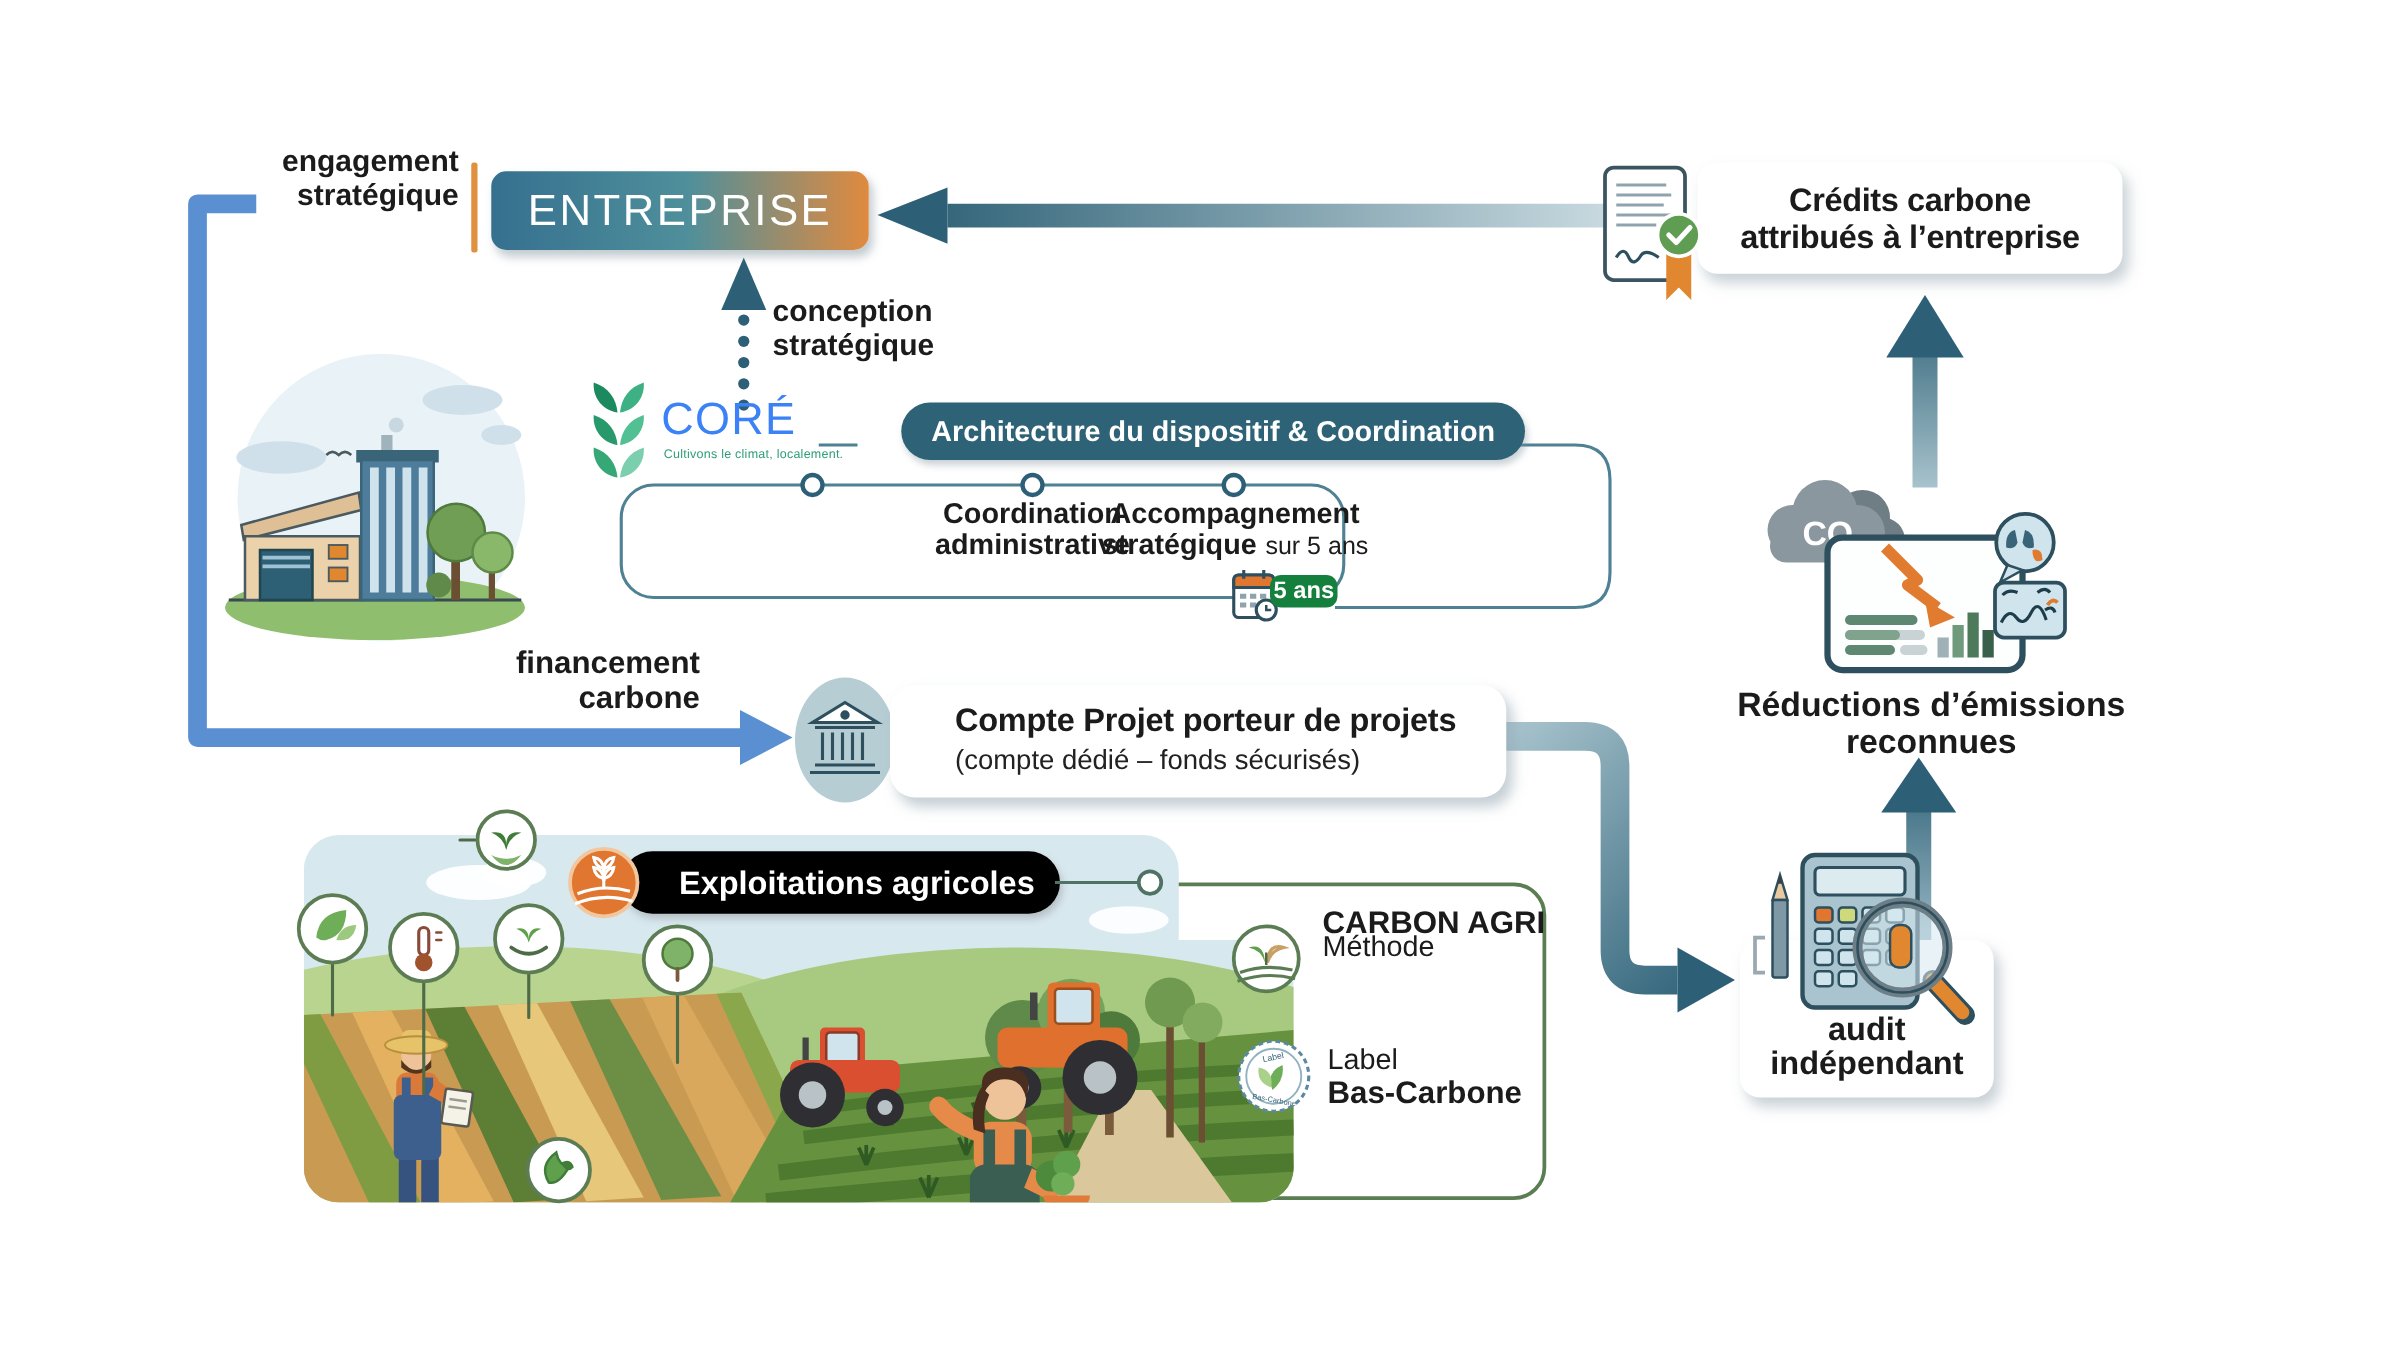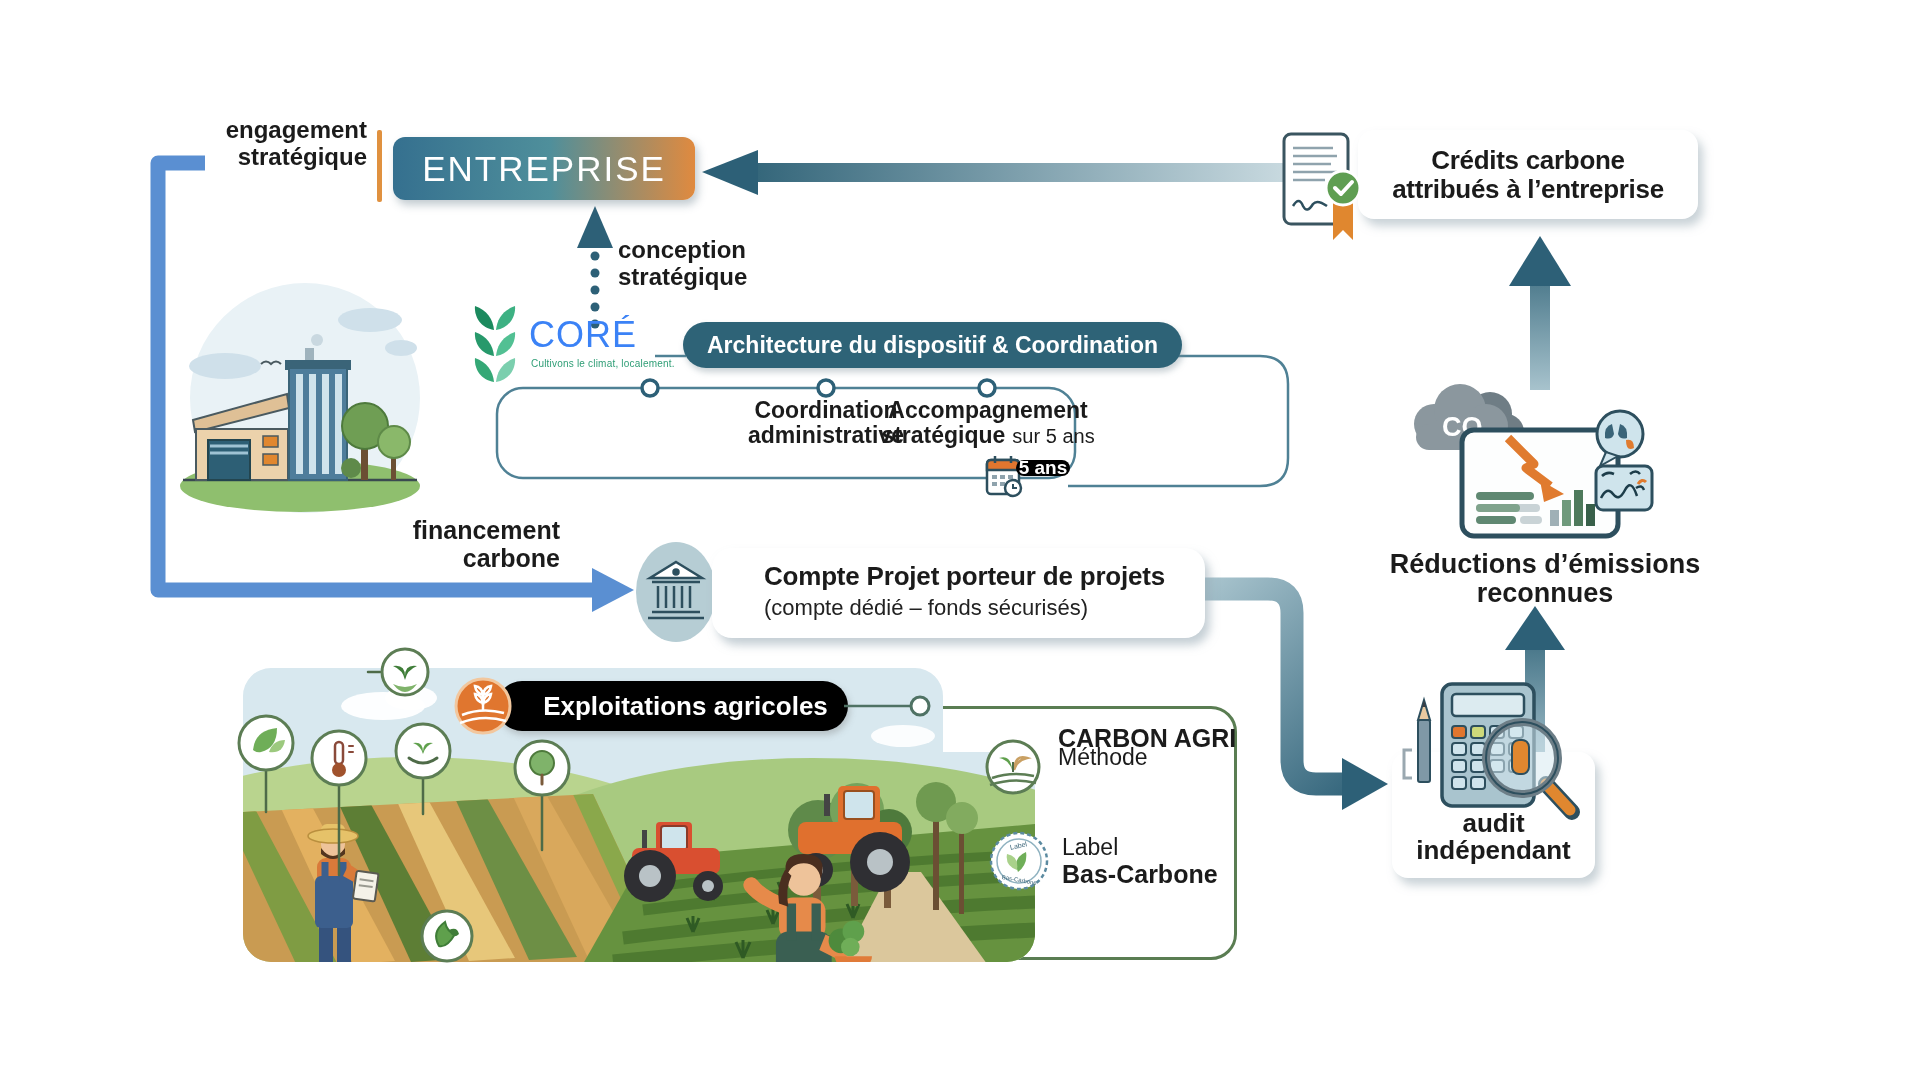--- a/index.html
+++ b/index.html
@@ -16,28 +16,28 @@
   .entreprise span{color:#fff;font-size:35px;font-weight:normal;letter-spacing:2px;}
   .engagement{left:160px;top:116px;width:207px;text-align:right;
     font-size:24px;font-weight:bold;line-height:27px;}
   .eng-divider{left:377px;top:130px;width:5px;height:72px;background:#e0913f;border-radius:2px;}
   .conception{left:618px;top:236px;width:200px;text-align:left;
     font-size:24px;font-weight:bold;line-height:27px;}
   
   .core-word{left:529px;top:314px;font-size:36px;font-weight:400;color:#3b82f6;letter-spacing:1px;}
   .core-tagline{left:531px;top:358px;font-size:10px;color:#2f9e76;letter-spacing:.2px;}
   
-  .arch-pill{left:683px;top:322px;height:46px;padding:0 24px;border-radius:24px;
+  .arch-pill{left:721px;top:322px;height:46px;padding:0 24px;border-radius:24px;
     background:#2e6377;display:flex;align-items:center;white-space:nowrap;
     box-shadow:2px 4px 6px rgba(120,140,150,.4);}
   .arch-pill span{color:#fff;font-size:23px;font-weight:bold;}
   .arch-col{top:398px;text-align:center;font-size:23px;font-weight:bold;line-height:25px;}
   .arch-col .sfx{font-weight:normal;font-size:20px;margin-left:7px;}
   .c1{left:540px;width:220px;} .c2{left:716px;width:220px;} .c3{left:862px;width:252px;}
-  .badge-5ans{left:1016px;top:460px;width:54px;height:16px;background:#000000;border-radius:9px;
+  .badge-5ans{left:1016px;top:460px;width:54px;height:26px;background:#15803d;border-radius:9px;
     display:flex;align-items:center;justify-content:center;color:#fff;font-size:19px;font-weight:bold;}
   
   .financement{left:360px;top:516px;width:200px;text-align:right;
     font-size:25px;font-weight:bold;line-height:28px;}
   
   .compte-card{left:712px;top:548px;width:493px;height:90px;background:#fff;border-radius:20px;
     box-shadow:5px 7px 10px rgba(150,168,178,.55);}
   .compte-title{position:absolute;left:52px;top:13px;font-size:26px;font-weight:bold;
     letter-spacing:-.2px;white-space:nowrap;}
   .compte-sub{position:absolute;left:52px;top:47px;font-size:22px;color:#222;white-space:nowrap;}

